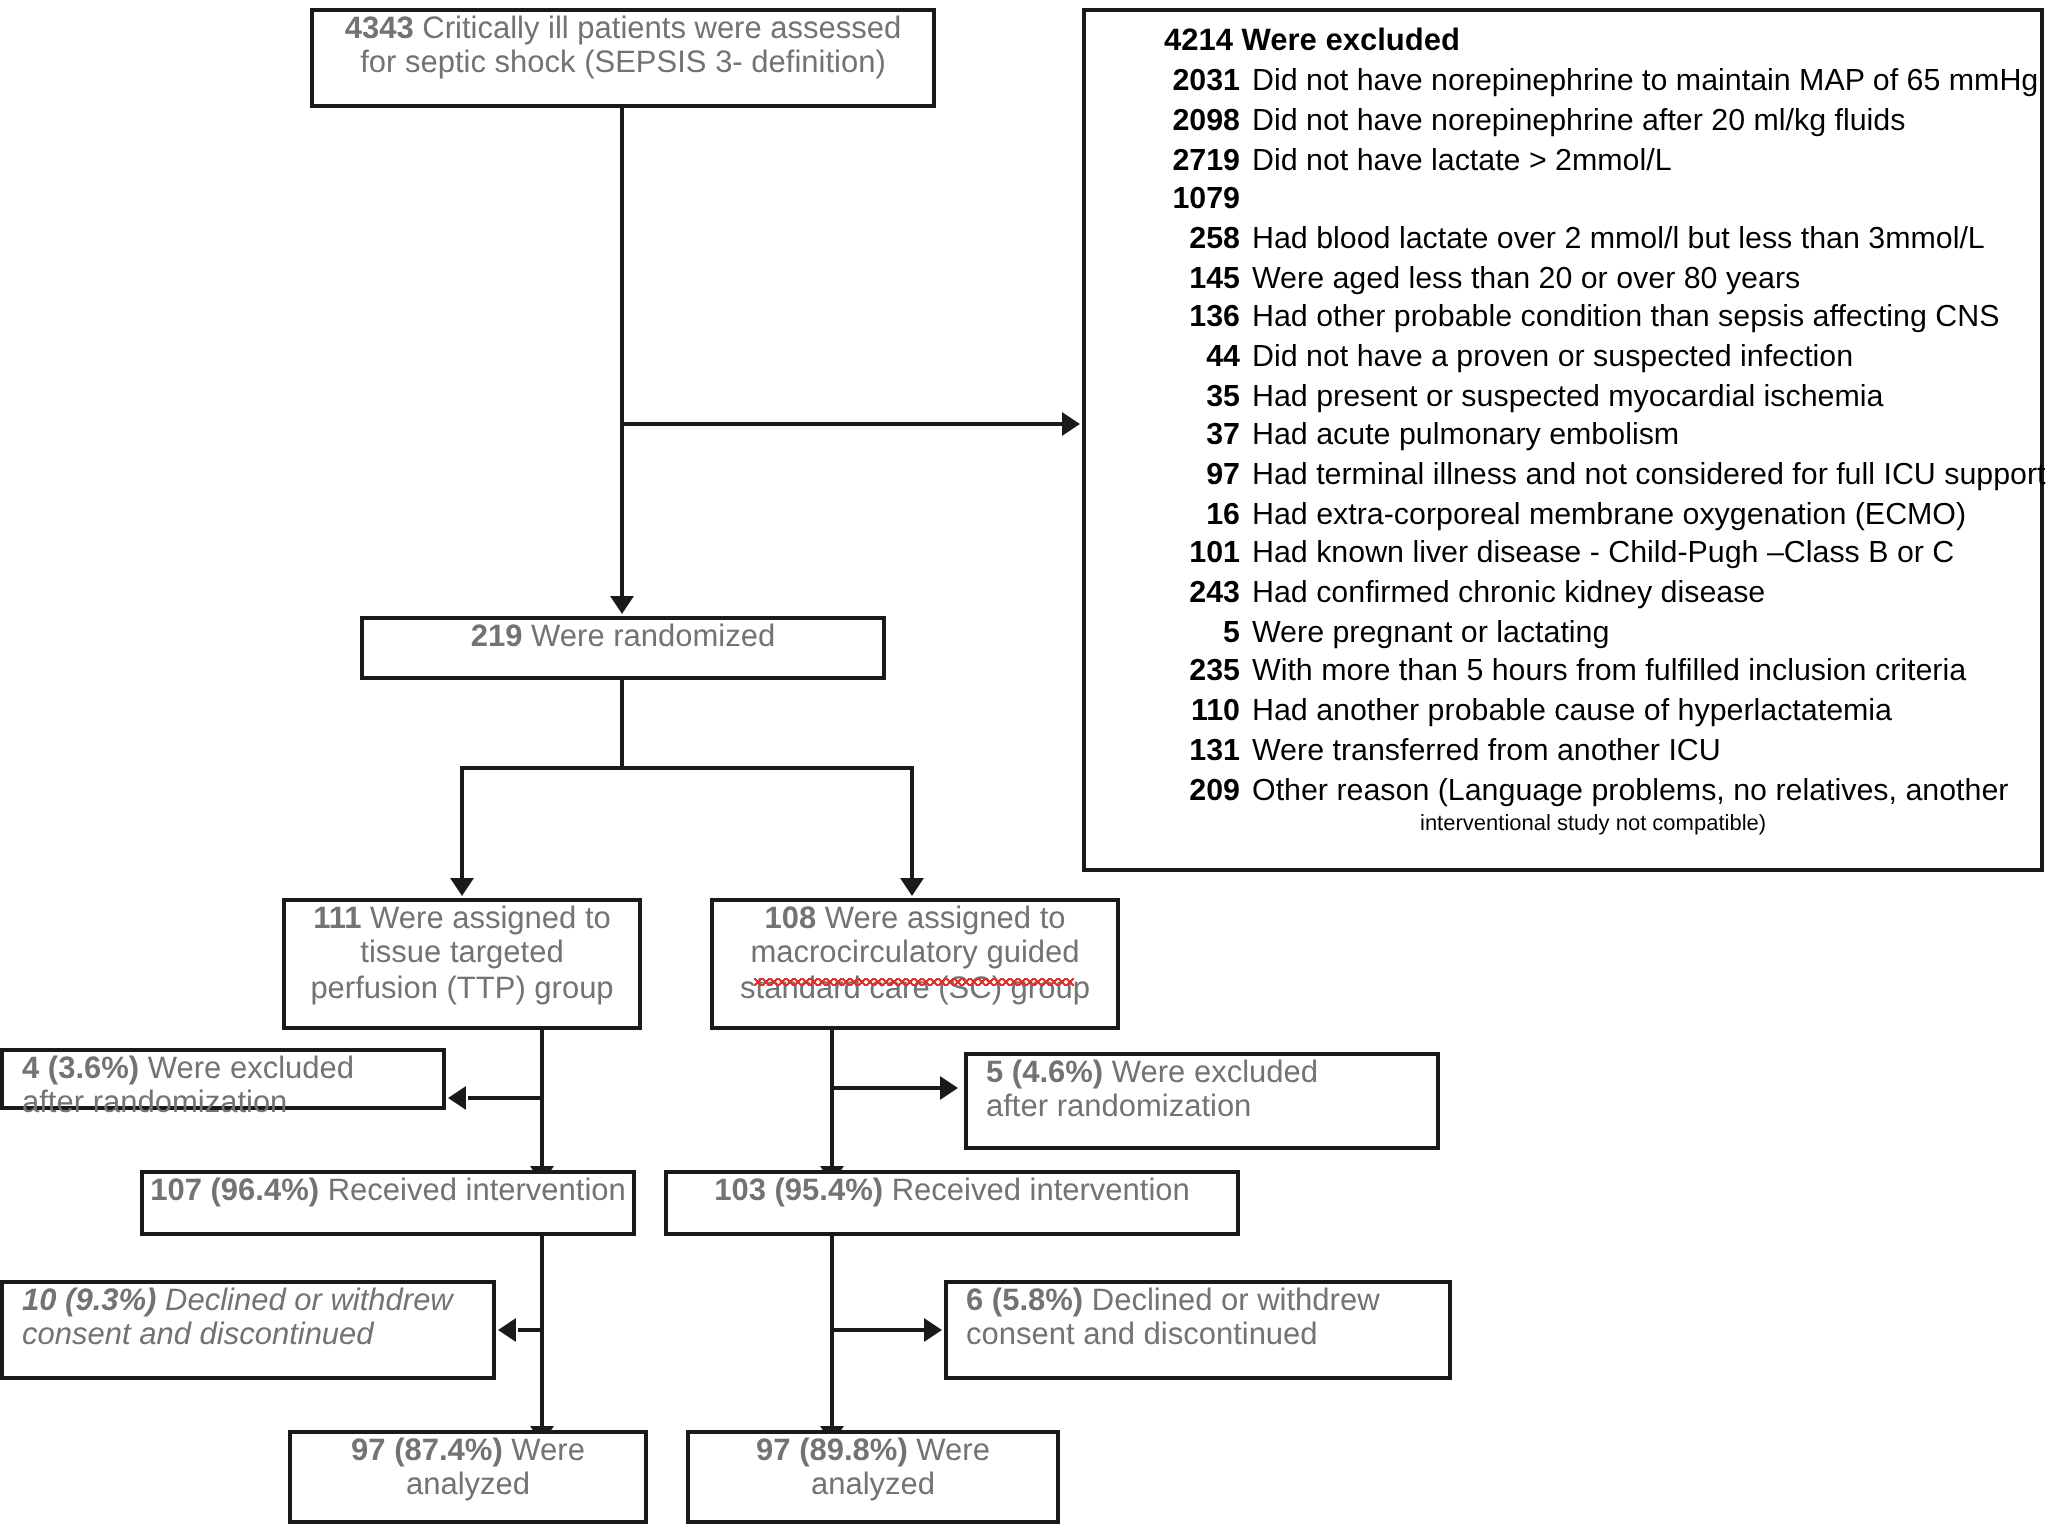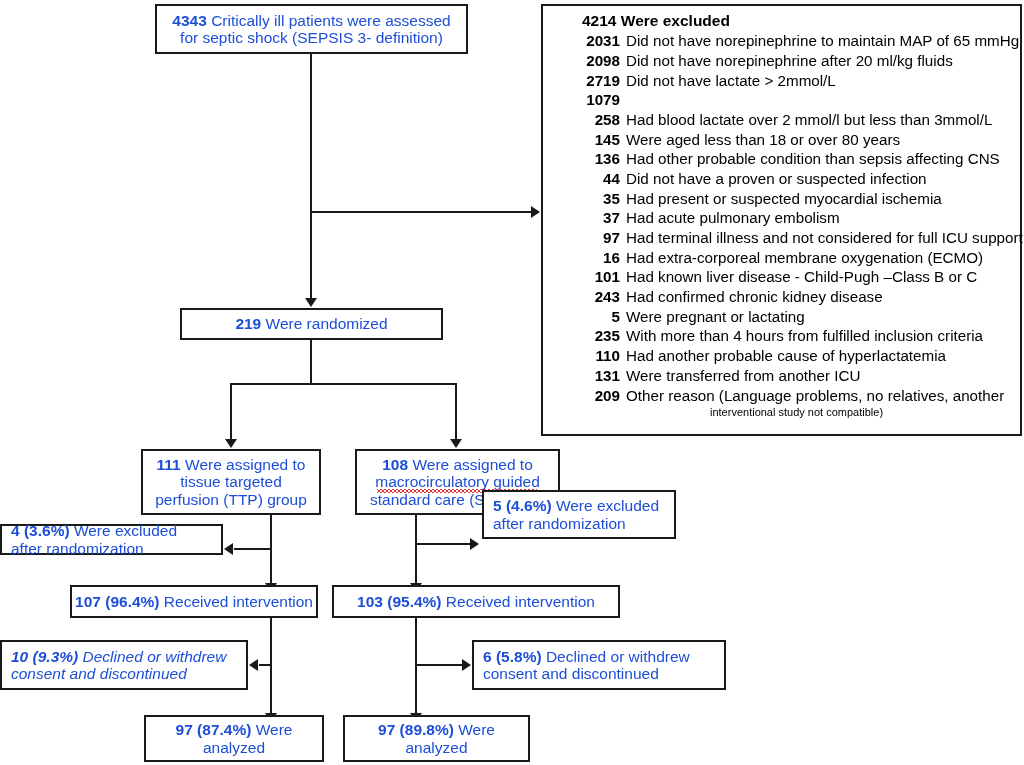--- a/index.html
+++ b/index.html
@@ -18,24 +18,23 @@
     background: #ffffff;
     overflow: hidden;
   }
   .box {
     position: absolute;
     box-sizing: border-box;
     border: 2px solid #1a1a1a;
     background: #ffffff;
     display: flex;
     flex-direction: column;
-    justify-content: center;
     font-size: 15.5px;
     line-height: 1.12;
-    color: #1d4ed8;
+    color: #737373;
   }
   .box.center { align-items: center; text-align: center; }
   .box.left   { align-items: flex-start; text-align: left; }
   .box .ln { display: block; width: 100%; white-space: nowrap; }
   .box.left .ln { padding-left: 9px; }
   b, .num { font-weight: bold; }
 
   
   #excl-box {
     position: absolute;
@@ -142,21 +141,21 @@
         </div>
         <div class="excl-row">
           <span class="excl-n">1079</span>
         </div>
         <div class="excl-row">
           <span class="excl-n">258</span>
           <span class="excl-t">Had blood lactate over 2 mmol/l but less than 3mmol/L</span>
         </div>
         <div class="excl-row">
           <span class="excl-n">145</span>
-          <span class="excl-t">Were aged less than 18 or over 80 years</span>
+          <span class="excl-t">Were aged less than 20 or over 80 years</span>
         </div>
         <div class="excl-row">
           <span class="excl-n">136</span>
           <span class="excl-t">Had other probable condition than sepsis affecting  CNS</span>
         </div>
         <div class="excl-row">
           <span class="excl-n">44</span>
           <span class="excl-t">Did not have a proven or suspected infection</span>
         </div>
         <div class="excl-row">
@@ -182,21 +181,21 @@
         <div class="excl-row">
           <span class="excl-n">243</span>
           <span class="excl-t">Had confirmed chronic kidney disease</span>
         </div>
         <div class="excl-row">
           <span class="excl-n">5</span>
           <span class="excl-t">Were pregnant or lactating</span>
         </div>
         <div class="excl-row">
           <span class="excl-n">235</span>
-          <span class="excl-t">With more than 4 hours from fulfilled inclusion criteria</span>
+          <span class="excl-t">With more than 5 hours from fulfilled inclusion criteria</span>
         </div>
         <div class="excl-row">
           <span class="excl-n">110</span>
           <span class="excl-t">Had another probable cause of hyperlactatemia</span>
         </div>
         <div class="excl-row">
           <span class="excl-n">131</span>
           <span class="excl-t">Were transferred from another ICU</span>
         </div>
         <div class="excl-row">
@@ -240,21 +239,21 @@
   <div class="box left" id="box-ttp-excluded" style="left:0px; top:524px; width:223px; height:31px;">
     <span class="ln"><b class="num">4 (3.6%)</b><span> Were excluded</span></span>
     <span class="ln">after randomization</span>
   </div>
 
   <div class="vline" style="left:270px; top:515px; height:70px;"></div>
   <div class="hline" style="left:234px; top:548px; width:37px;"></div>
   <div class="arrow-left" style="left:224px; top:543px;"></div>
   <div class="arrow-down" style="left:265px; top:583px;"></div>
 
-  <div class="box left" id="box-sc-excluded" style="left:482px; top:490px; width:194px; height:49px;">
+  <div class="box left" id="box-sc-excluded" style="left:482px; top:526px; width:238px; height:49px;">
     <span class="ln"><b class="num">5 (4.6%)</b><span> Were excluded</span></span>
     <span class="ln">after randomization</span>
   </div>
 
   <div class="vline" style="left:415px; top:515px; height:70px;"></div>
   <div class="hline" style="left:415px; top:543px; width:57px;"></div>
   <div class="arrow-right" style="left:470px; top:538px;"></div>
   <div class="arrow-down" style="left:410px; top:583px;"></div>
 
   <div class="box center" id="box-ttp-received" style="left:70px; top:585px; width:248px; height:33px;">

